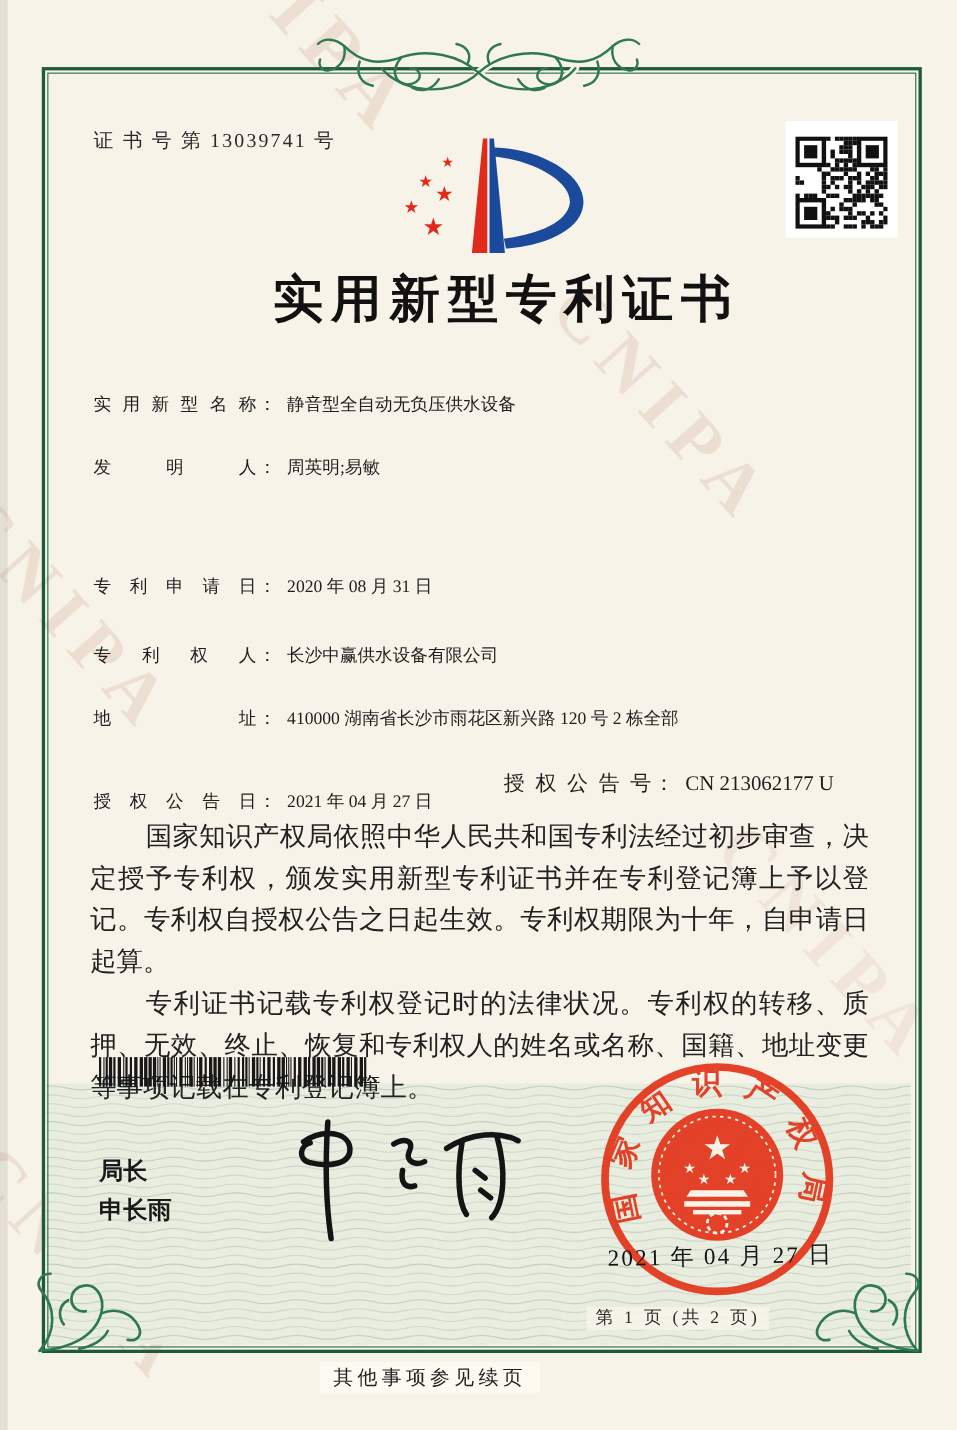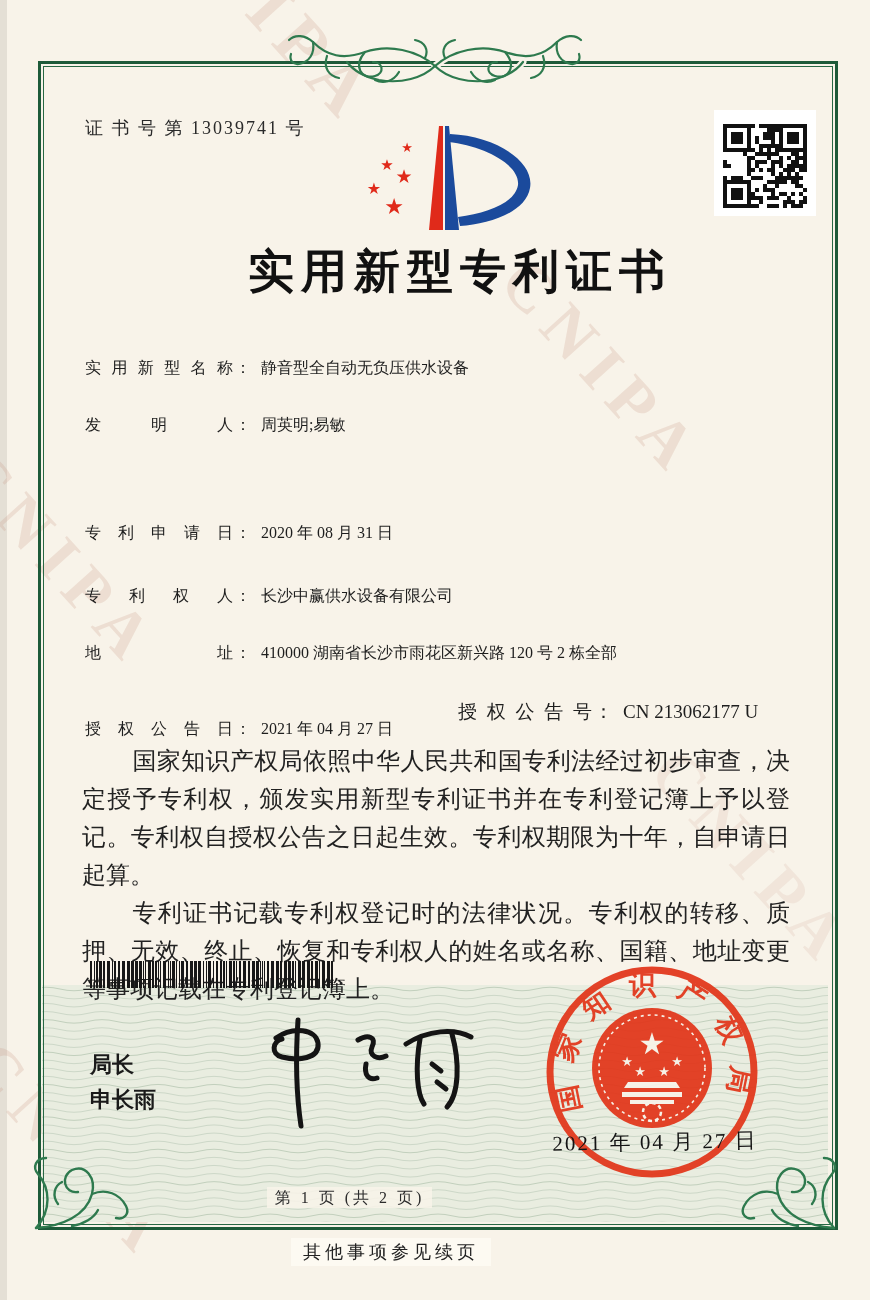--- a/index.html
+++ b/index.html
@@ -33,21 +33,21 @@
       color:#222;text-align:justify;}
   #paras p{margin:0;text-indent:2.1em;}
   
   #barcode{position:absolute;left:90px;top:961px;}
   #director-title{position:absolute;left:90px;top:1050px;font-size:22px;font-weight:bold;color:#1a1a1a;}
   #director-name{position:absolute;left:90px;top:1085px;font-size:22px;font-weight:bold;color:#1a1a1a;}
   #signature{position:absolute;left:238px;top:1008px;}
   #seal{position:absolute;left:540px;top:960px;}
   #seal-date{position:absolute;left:543px;top:1128px;width:224px;text-align:center;font-size:21px;
       letter-spacing:2px;color:#141414;transform:rotate(-1deg);}
-  #page-info{position:absolute;left:0;top:1188px;width:699px;text-align:center;font-size:16px;
+  #page-info{position:absolute;left:0;top:1188px;width:699px;text-align:right;font-size:16px;
       letter-spacing:3px;color:#2c2c2c;}
   #page-info span{background:rgba(248,243,233,.85);padding:2px 8px;}
   #cont-note{position:absolute;left:0;top:1240px;width:782px;text-align:center;}
   #cont-note span{background:#fdfaf2;padding:4px 12px;font-size:18px;letter-spacing:4px;color:#222;}
 </style>
 </head>
 <body>
 
 <div id="page">
 

